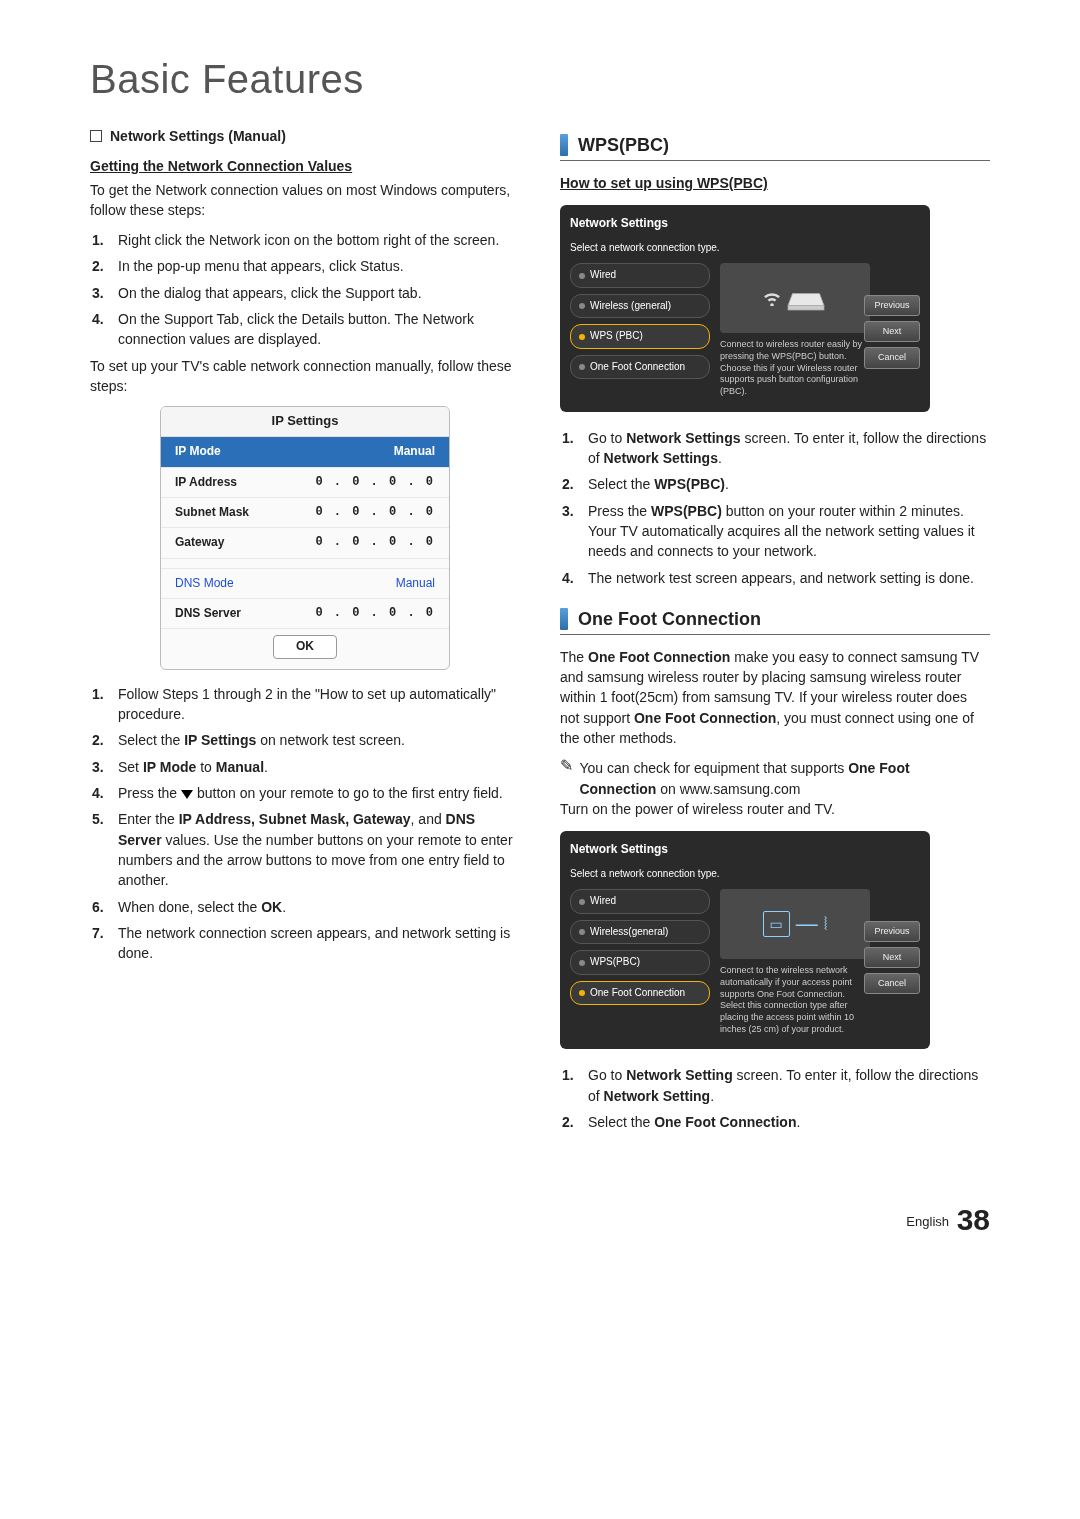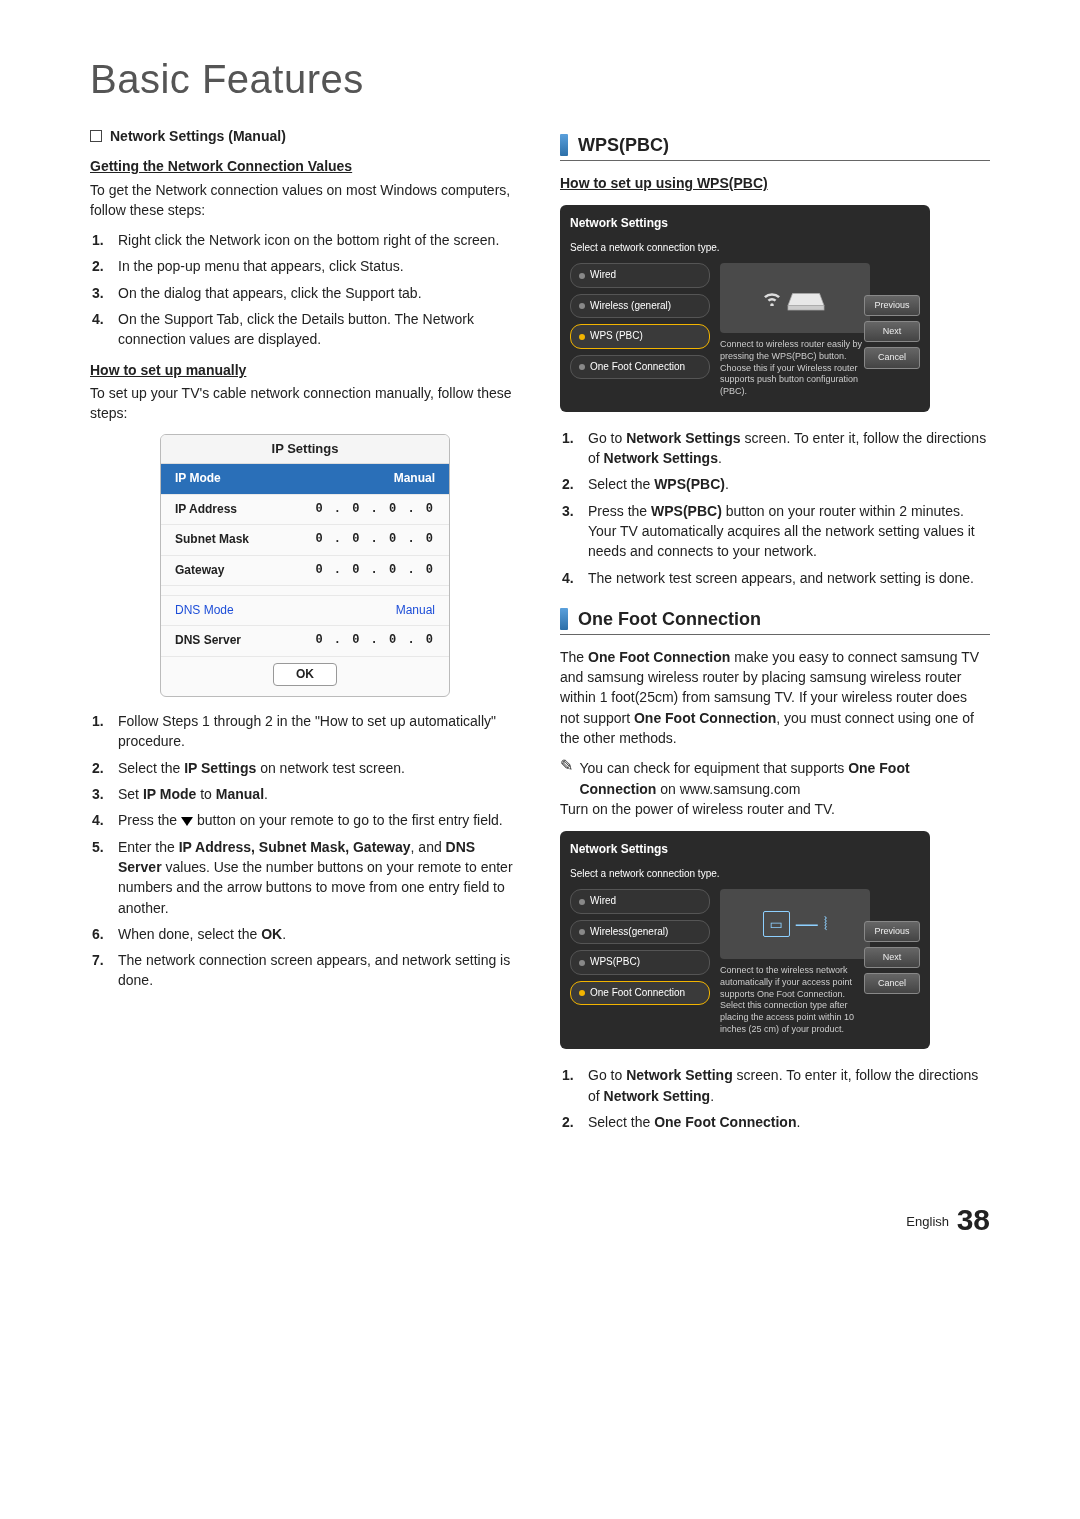--- a/index.html
+++ b/index.html
@@ -187,21 +187,20 @@
 
     <div class="subhead">Getting the Network Connection Values</div>
     <p class="para">To get the Network connection values on most Windows computers, follow these steps:</p>
     <ol class="steps">
       <li>Right click the Network icon on the bottom right of the screen.</li>
       <li>In the pop-up menu that appears, click Status.</li>
       <li>On the dialog that appears, click the Support tab.</li>
       <li>On the Support Tab, click the Details button. The Network connection values are displayed.</li>
     </ol>
 
-    <div class="subhead">How to set up manually</div>
     <p class="para">To set up your TV's cable network connection manually, follow these steps:</p>
 
     <div class="ip-table-wrap">
       <div class="ip-title">IP Settings</div>
       <div class="ip-row header">
         <span class="ip-label">IP Mode</span>
         <span class="ip-val" style="font-family:Arial;letter-spacing:0">Manual</span>
       </div>
       <div class="ip-row">
         <span class="ip-label" style="font-weight:bold">IP Address</span>

